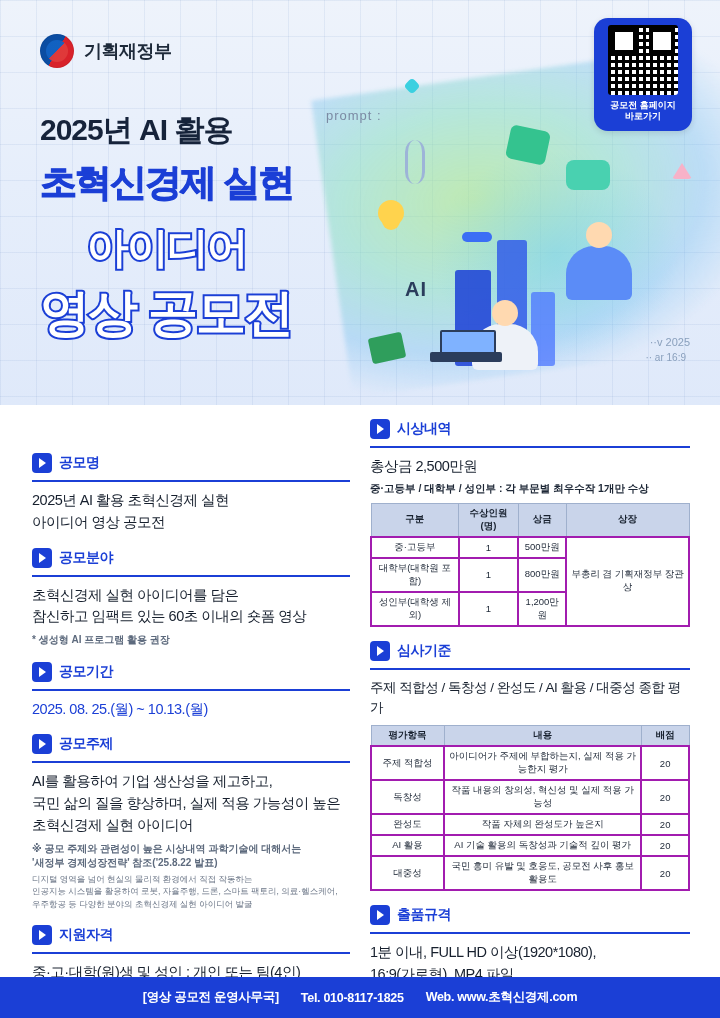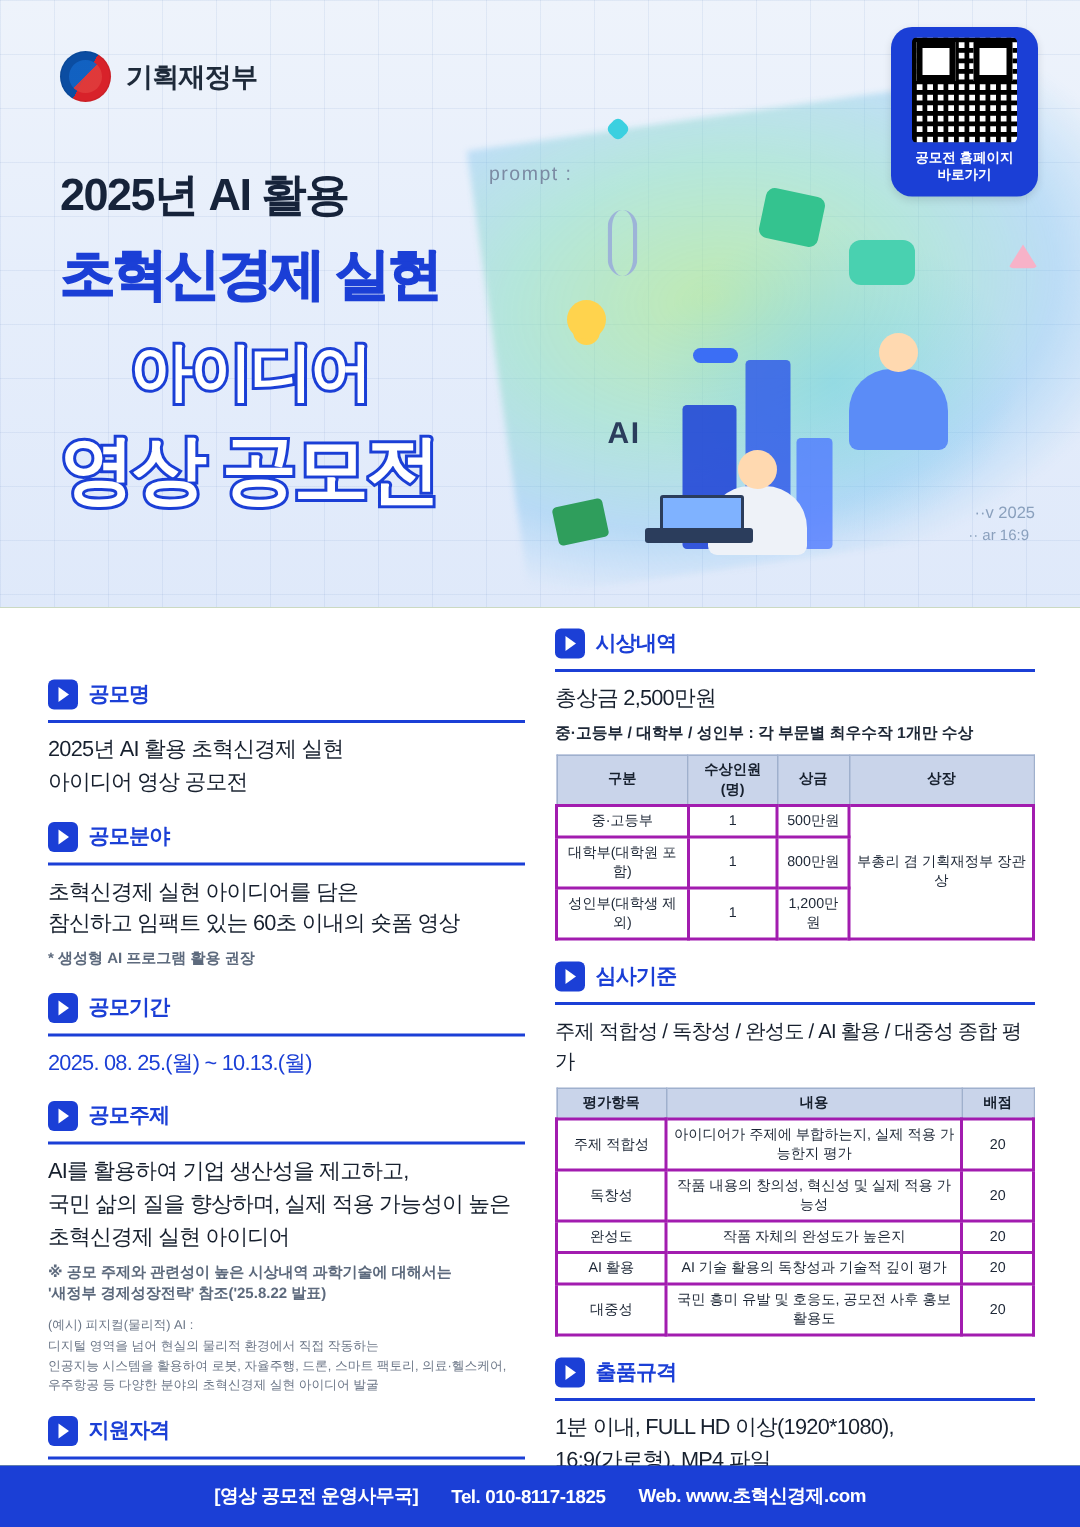--- a/index.html
+++ b/index.html
@@ -228,21 +228,20 @@
         <div class="sec-head">
           <span class="play"></span>
           <span class="sec-title">공모주제</span>
         </div>
         <div class="sec-underline"></div>
         <div class="sec-body">AI를 활용하여 기업 생산성을 제고하고,</div>
         <div class="sec-body">국민 삶의 질을 향상하며, 실제 적용 가능성이 높은</div>
         <div class="sec-body">초혁신경제 실현 아이디어</div>
         <div class="small-note">※ 공모 주제와 관련성이 높은 시상내역 과학기술에 대해서는</div>
         <div class="small-note" style="margin-top:0">    '새정부 경제성장전략' 참조('25.8.22 발표)</div>
-        <div class="tiny">(예시) 피지컬(물리적) AI :</div>
         <div class="tiny" style="margin-top:2px">디지털 영역을 넘어 현실의 물리적 환경에서 직접 작동하는</div>
         <div class="tiny" style="margin-top:0">인공지능 시스템을 활용하여 로봇, 자율주행, 드론, 스마트 팩토리, 의료·헬스케어,</div>
         <div class="tiny" style="margin-top:0">우주항공 등 다양한 분야의 초혁신경제 실현 아이디어 발굴</div>
       </div>
 
       <div class="sec">
         <div class="sec-head">
           <span class="play"></span>
           <span class="sec-title">지원자격</span>
         </div>

